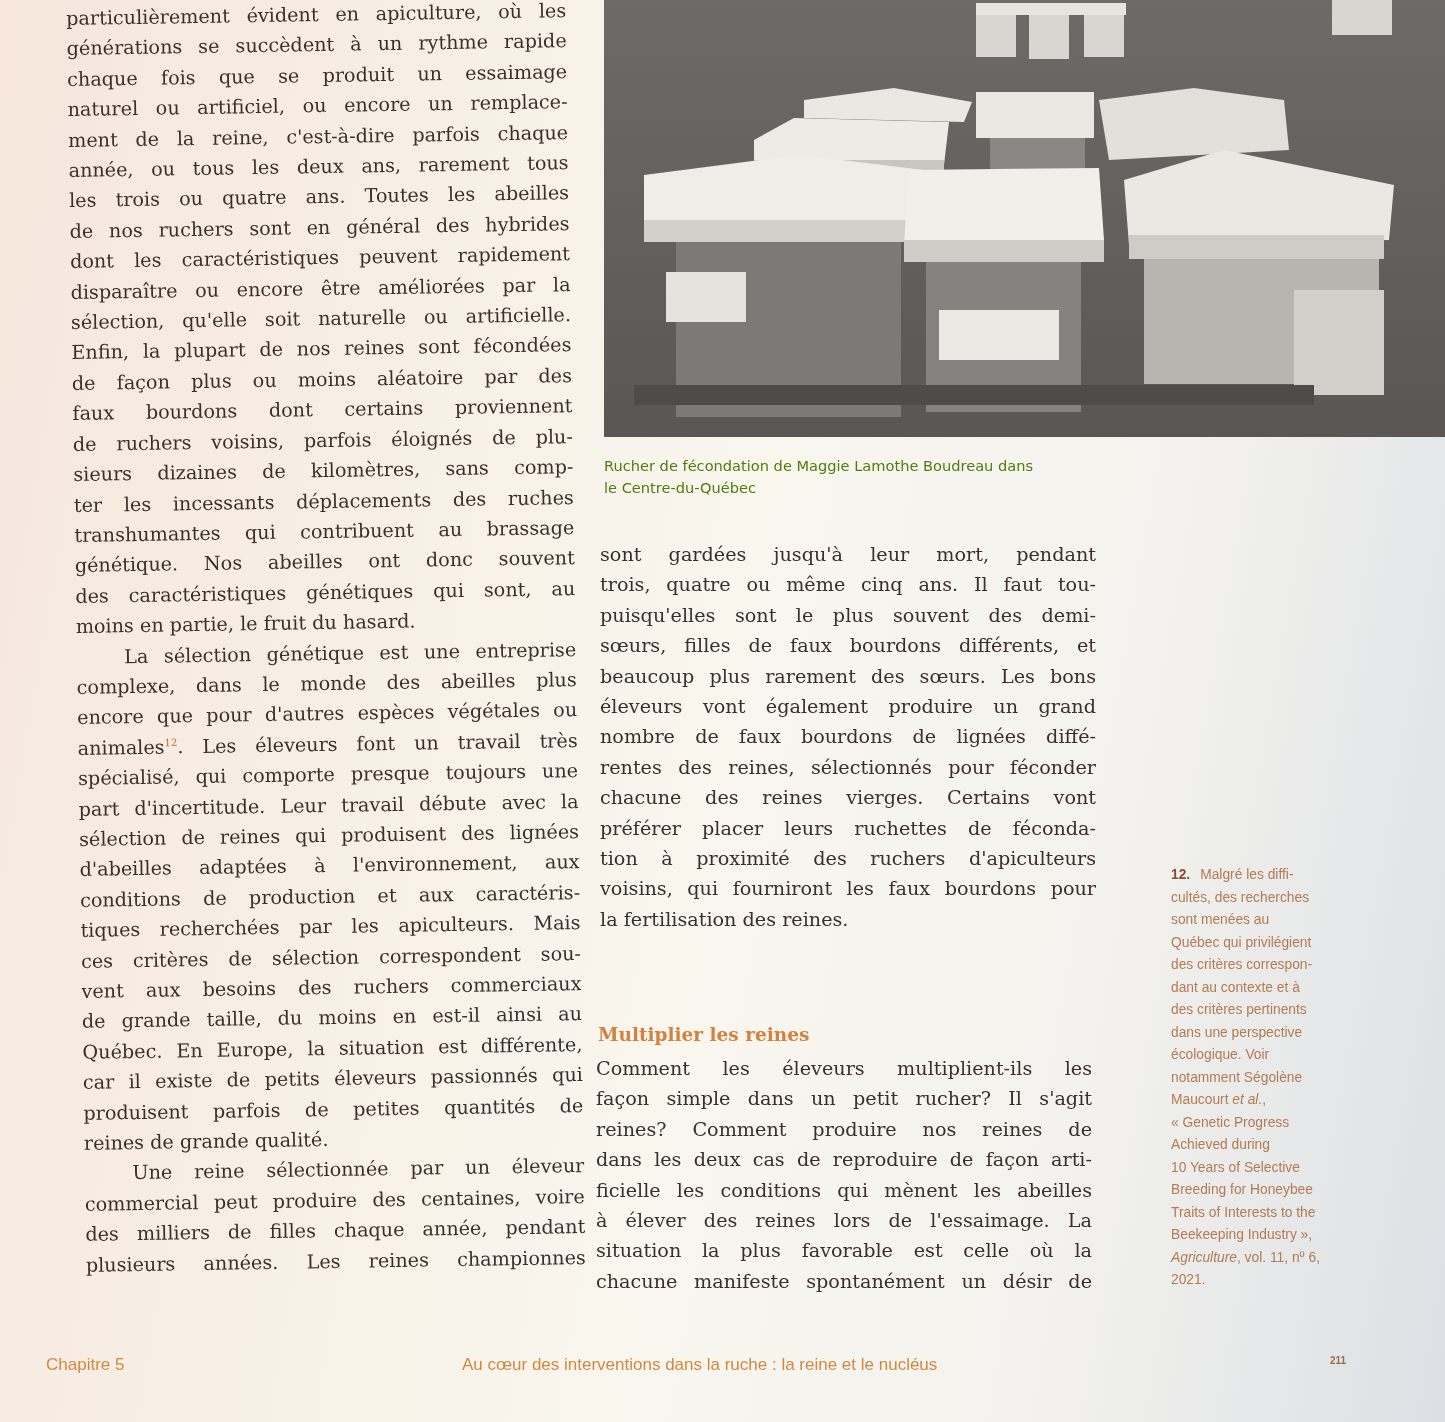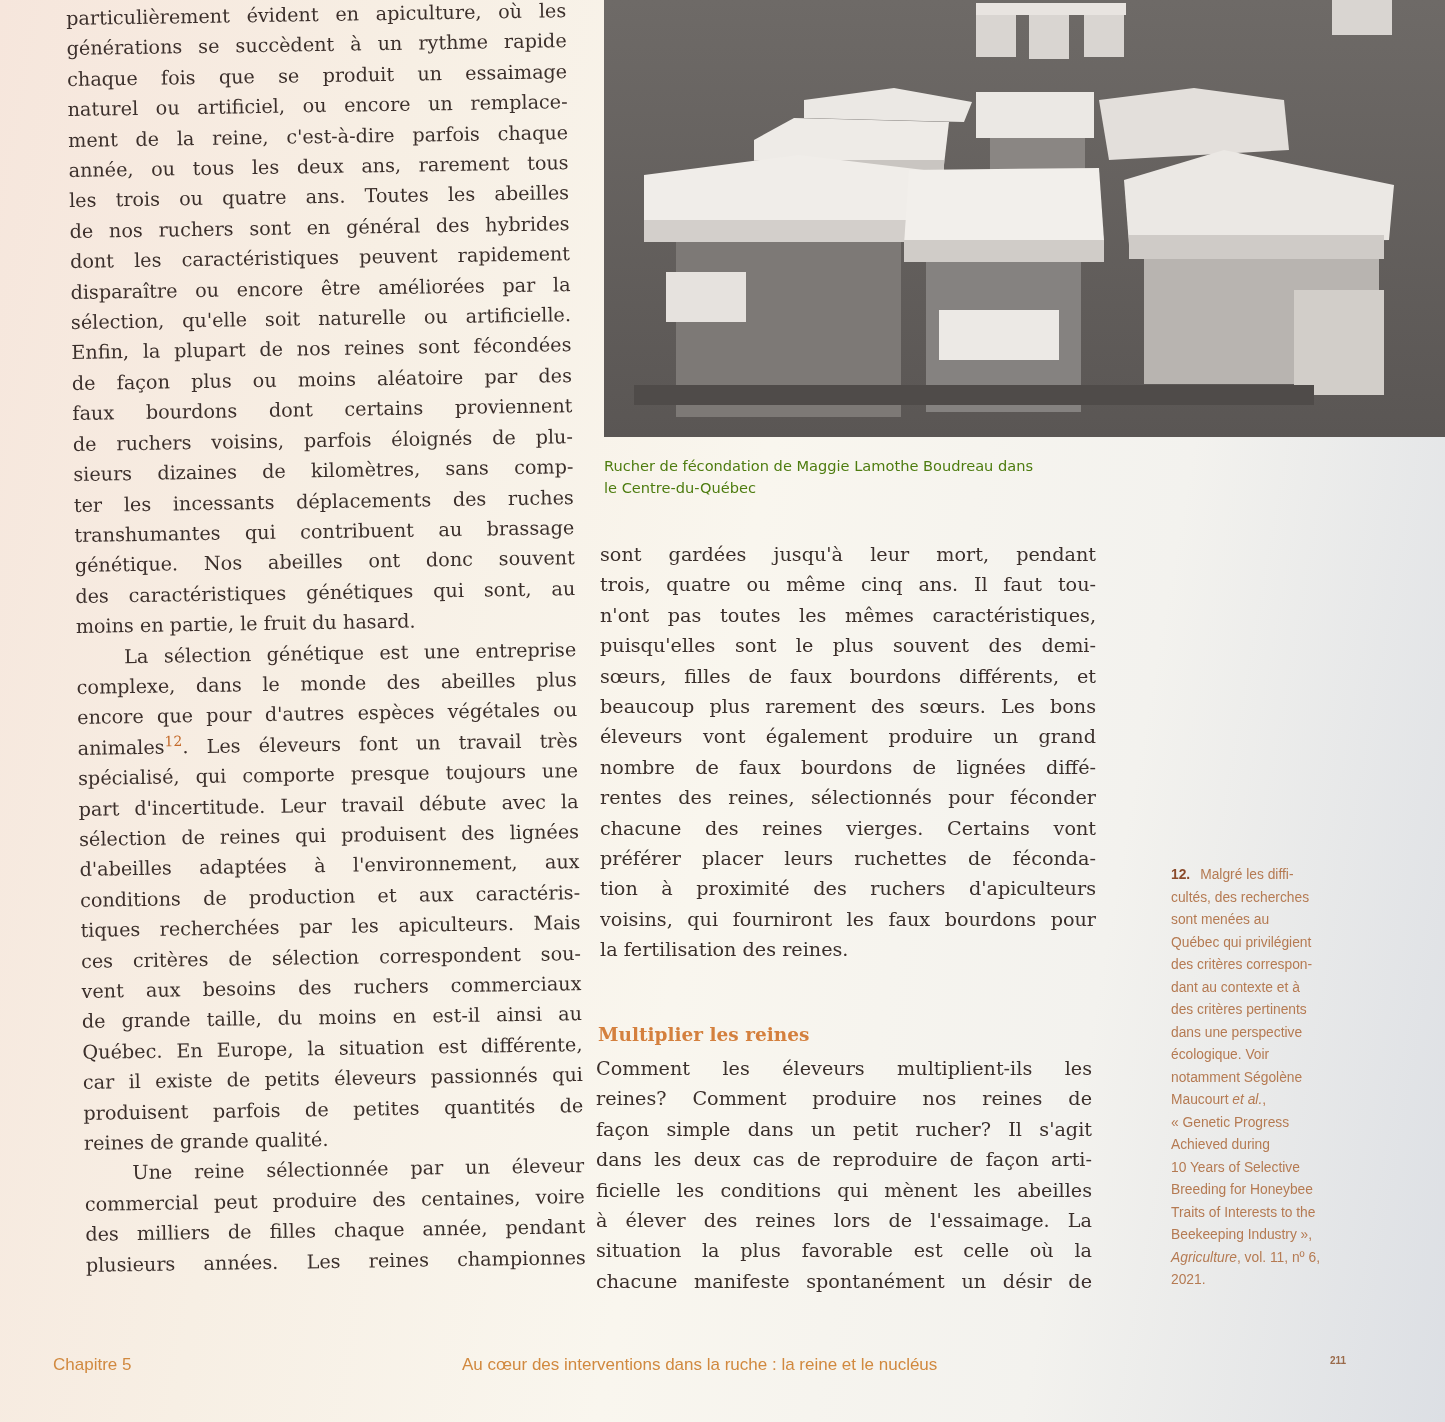--- a/index.html
+++ b/index.html
@@ -16,21 +16,21 @@
     line-height: 30.4px;
     color: #3b2f2b;
     text-align: justify;
   }
   .col p { margin: 0; }
   .col .line { display: block; text-align: justify; text-align-last: justify; white-space: nowrap; overflow: hidden; }
   .col .line.last { text-align-last: left; }
   .col .line.indent { padding-left: 48px; }
   #col-left { left: 66px; top: 4px; width: 500px; transform: rotate(-0.9deg); transform-origin: top left; }
   #col-mid { left: 600px; top: 540px; width: 496px; }
-  .fnref { color: #c46a2a; font-size: 14px; vertical-align: super; line-height: 0; }
+  .fnref { color: #c46a2a; font-size: 10px; vertical-align: super; line-height: 0; }
   .photo {
     position: absolute; left: 604px; top: 0; width: 841px; height: 437px;
     background: #6f6c69; overflow: hidden;
   }
   .photo svg { display: block; }
   .caption {
     position: absolute; left: 604px; top: 455px; width: 500px;
     font-family: "DejaVu Sans", sans-serif; font-size: 14.6px; line-height: 22px;
     color: #4d7c0f;
   }
@@ -43,21 +43,21 @@
     position: absolute; left: 1171px; top: 864px; width: 200px;
     font-family: Liberation Sans, sans-serif; font-size: 13.8px; line-height: 22.5px;
     color: #b57a52;
   }
   .footnote .line { display: block; white-space: nowrap; }
   .footnote .num { color: #8a4a2a; font-weight: bold; margin-right: 10px; }
   .footer {
     position: absolute; top: 1355px;
     font-family: "Liberation Sans", sans-serif; font-size: 17px; color: #d1893f;
   }
-  #footer-chapter { left: 53px; }
+  #footer-chapter { left: 46px; }
   #footer-title { left: 462px; }
   #footer-page { left: 1330px; color: #9a6a4a; font-weight: bold; font-size: 10px; }
 </style>
 </head>
 <body>
 
 <div class="col" id="col-left">
   <p>
     <span class="line">particulièrement évident en apiculture, où les</span>
     <span class="line">générations se succèdent à un rythme rapide</span>
@@ -169,42 +169,41 @@
 
 <div class="caption">
   <div>Rucher de fécondation de Maggie Lamothe Boudreau dans</div>
   <div>le Centre-du-Québec</div>
 </div>
 
 <div class="col" id="col-mid">
   <p>
     <span class="line">sont gardées jusqu'à leur mort, pendant</span>
     <span class="line">trois, quatre ou même cinq ans. Il faut tou-</span>
-    <span class="line">n'ont pas toutes les mêmes caractéristiques,</span>
     <span class="line">puisqu'elles sont le plus souvent des demi-</span>
     <span class="line">sœurs, filles de faux bourdons différents, et</span>
     <span class="line">beaucoup plus rarement des sœurs. Les bons</span>
     <span class="line">éleveurs vont également produire un grand</span>
     <span class="line">nombre de faux bourdons de lignées diffé-</span>
     <span class="line">rentes des reines, sélectionnés pour féconder</span>
     <span class="line">chacune des reines vierges. Certains vont</span>
     <span class="line">préférer placer leurs ruchettes de féconda-</span>
     <span class="line">tion à proximité des ruchers d'apiculteurs</span>
     <span class="line">voisins, qui fourniront les faux bourdons pour</span>
     <span class="line last">la fertilisation des reines.</span>
   </p>
 </div>
 
 <div class="section-heading">Multiplier les reines</div>
 
 <div class="col" id="col-mid-2">
   <p>
     <span class="line">Comment les éleveurs multiplient-ils les</span>
+    <span class="line">façon simple dans un petit rucher? Il s'agit</span>
     <span class="line">reines? Comment produire nos reines de</span>
-    <span class="line">façon simple dans un petit rucher? Il s'agit</span>
     <span class="line">dans les deux cas de reproduire de façon arti-</span>
     <span class="line">ficielle les conditions qui mènent les abeilles</span>
     <span class="line">à élever des reines lors de l'essaimage. La</span>
     <span class="line">situation la plus favorable est celle où la</span>
     <span class="line">chacune manifeste spontanément un désir de</span>
   </p>
 </div>
 
 <div class="footnote">
   <span class="line"><span class="num">12.</span><span>Malgré les diffi-</span></span>

